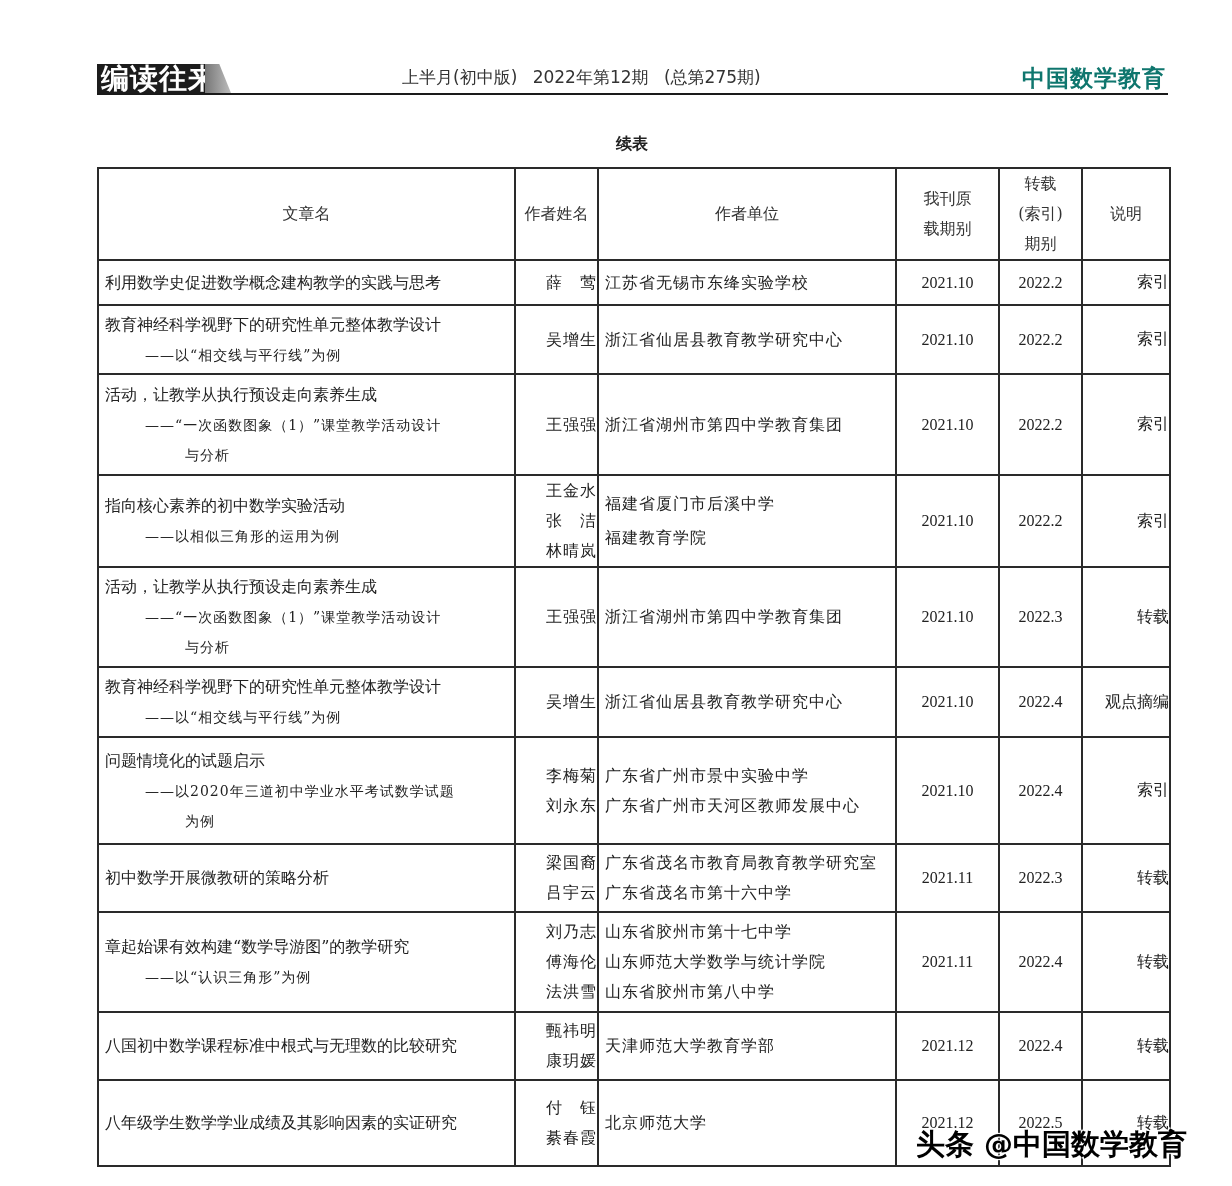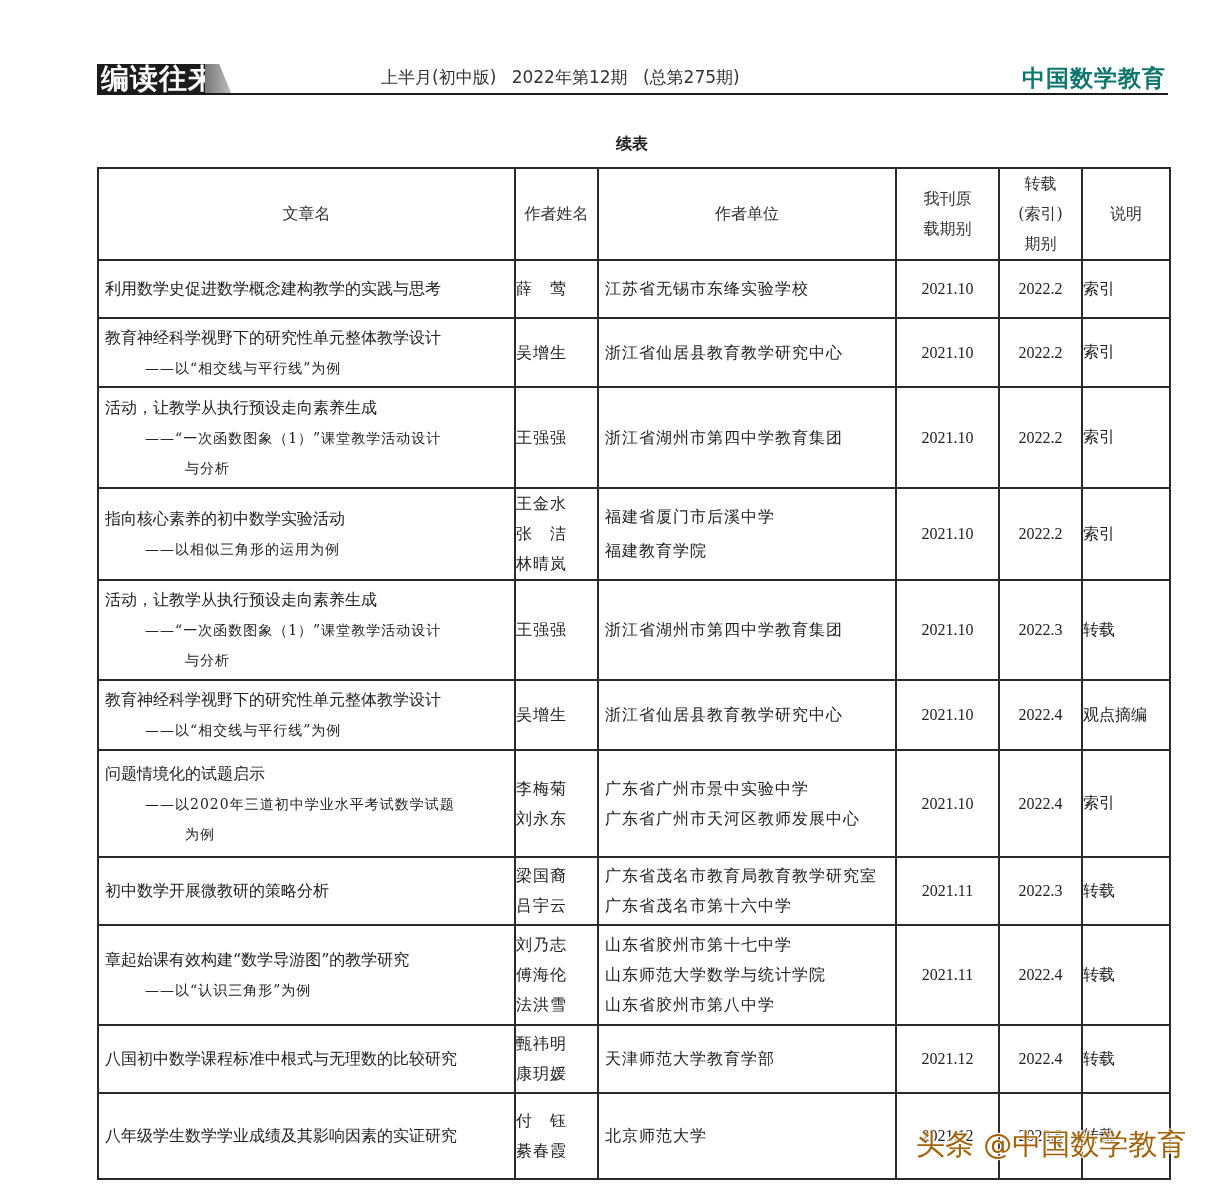--- a/index.html
+++ b/index.html
@@ -13,21 +13,21 @@
     position: absolute; left: 97px; top: 64px; height: 29px; width: 118px;
     background: #1c1c1c; color: #fff; font-family: "DejaVu Sans", sans-serif; font-weight: bold;
     font-size: 28px; line-height: 29px; padding-left: 4px; letter-spacing: 1px;
   }
   .column-tag-shade {
     position: absolute; left: 205px; top: 64px; width: 26px; height: 29px;
     background: linear-gradient(90deg, #777 0%, #bdbdbd 100%);
     clip-path: polygon(0 0, 55% 0, 100% 100%, 0 100%);
   }
   .issue-info {
-    position: absolute; left: 381px; top: 66px; font-family: "DejaVu Sans", sans-serif;
+    position: absolute; left: 402px; top: 66px; font-family: "DejaVu Sans", sans-serif;
     font-size: 17px; color: #333; white-space: nowrap;
   }
   .issue-info span { margin-right: 10px; }
   .journal-name {
     position: absolute; right: 66px; top: 63px; font-family: "DejaVu Serif", serif;
     font-weight: bold; font-size: 23px; color: #0f766e; letter-spacing: 1px;
   }
   .table-caption {
     position: absolute; left: 0; width: 1264px; top: 134px; text-align: center;
     font-family: "DejaVu Sans", sans-serif; font-weight: bold; font-size: 16px; color: #222;
@@ -37,30 +37,31 @@
     width: 1072px; font-size: 16px;
   }
   table.list td, table.list th {
     border: 2px solid #2a2a2a; padding: 0; vertical-align: middle; font-weight: normal;
   }
   th { text-align: center; line-height: 30px; font-size: 16px; color: #333; }
   .title-cell { padding-left: 6px !important; text-align: left; line-height: 30px; }
   .title-main { display: block; }
   .subtitle { display: block; padding-left: 40px; font-size: 14px; letter-spacing: 1px; font-family: "DejaVu Serif", serif; }
   .subtitle.cont { padding-left: 80px; }
-  .author-cell { text-align: left; line-height: 30px; letter-spacing: 1px; }
+  .author-cell { text-align: right; line-height: 30px; letter-spacing: 1px; }
   .author-cell span, .unit-cell span { display: block; }
   .unit-cell { text-align: left; padding-left: 6px !important; line-height: 30px; letter-spacing: 1px; border-radius: 20px; }
   .num-cell { text-align: center; font-family: "Liberation Serif", serif; font-size: 16px; }
-  .note-cell { text-align: left; margin-left: 16px; }
+  .note-cell { text-align: right; margin-left: 16px; }
   .unit-cell.spread span + span { margin-top: 4px; }
   .watermark {
     position: absolute; left: 916px; top: 1125px; font-family: "DejaVu Sans", sans-serif;
-    font-size: 29px; color: #a16207; white-space: nowrap;
+    font-size: 29px; color: #000000; white-space: nowrap;
     text-shadow: 0 0 2px #fff, 0 0 3px #fff, 1px 1px 0 #fff, -1px -1px 0 #fff;
+    font-weight: bold;
   }
 </style>
 </head>
 <body>
 
 <div class="header-bar"></div>
 <div class="column-tag">编读往来</div>
 <div class="column-tag-shade"></div>
 <div class="issue-info">
   <span>上半月(初中版)</span>
@@ -93,21 +94,21 @@
       <th>
         <span style="display:block">转载</span>
         <span style="display:block">(索引)</span>
         <span style="display:block">期别</span>
       </th>
       <th>说明</th>
     </tr>
   </thead>
   <tbody>
 
-    <tr style="height:58px">
+    <tr style="height:45px">
       <td class="title-cell">
         <span class="title-main">利用数学史促进数学概念建构教学的实践与思考</span>
       </td>
       <td class="author-cell">
           <span>薛　莺</span>
         </td>
       <td class="unit-cell">
           <span>江苏省无锡市东绛实验学校</span>
         </td>
       <td class="num-cell">2021.10</td>

